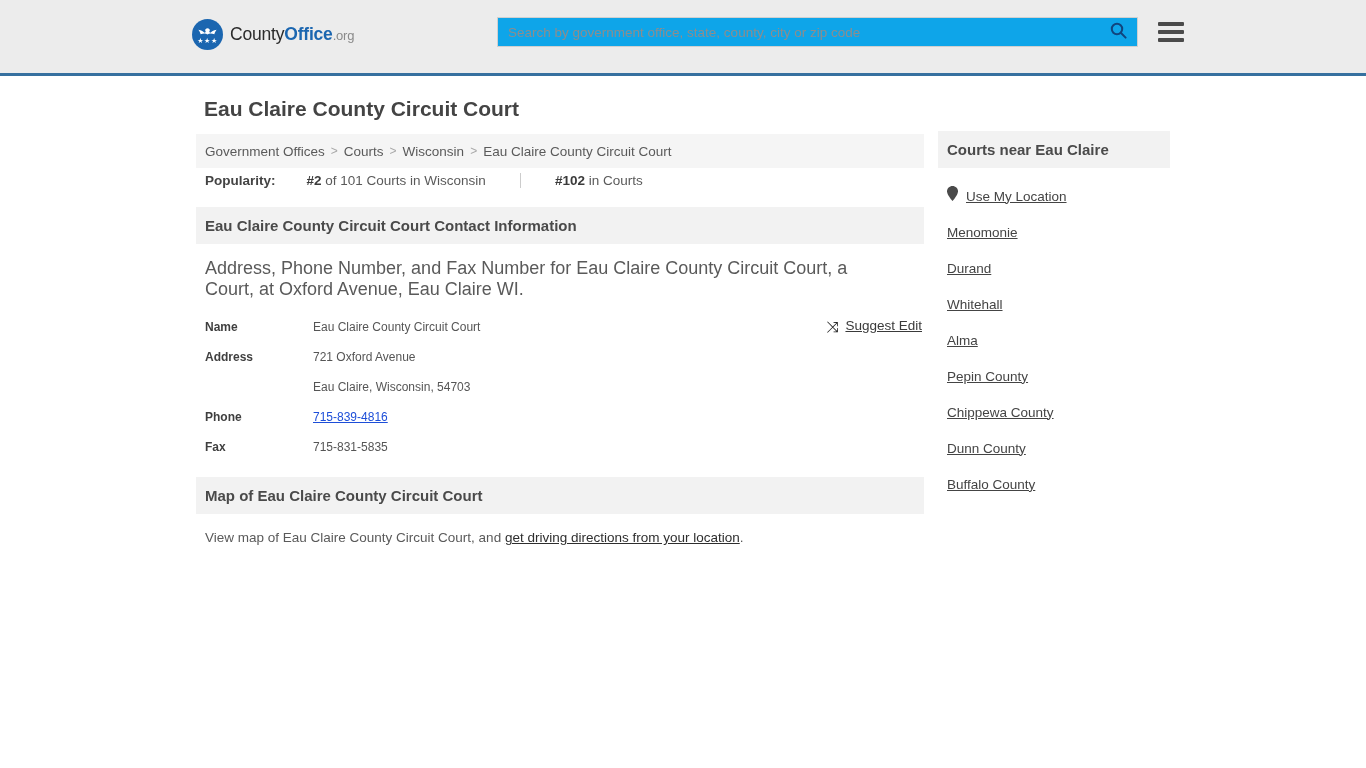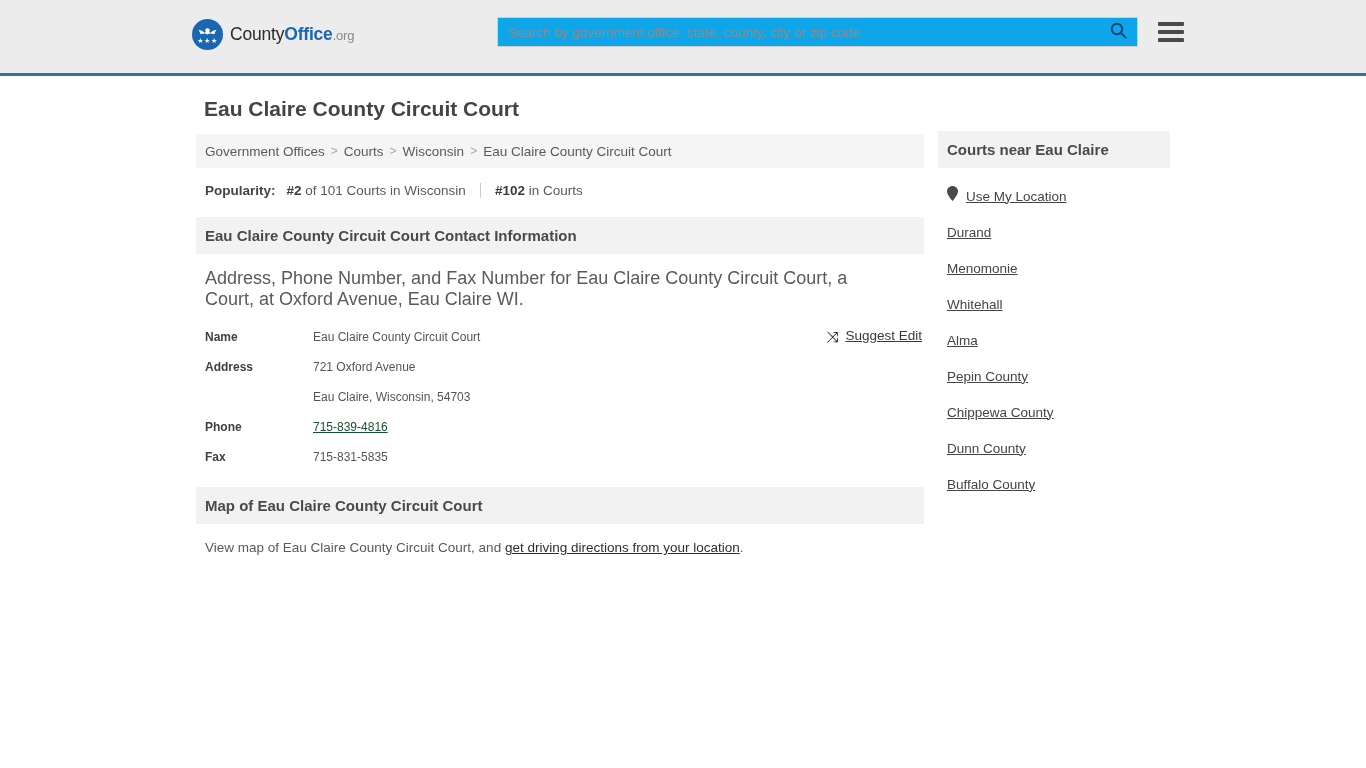--- a/index.html
+++ b/index.html
@@ -146,27 +146,28 @@
     text-decoration: none;
   }
   .breadcrumb .sep {
     color: #a8a8a8;
     margin: 0 6px;
     font-size: 12px;
   }
   .breadcrumb .current { color: #5a5a5a; }
 
   .popularity {
-    margin-top: 15px;
+    margin-top: 5px;
     padding-left: 9px;
     font-size: 13.5px;
     color: #5a5a5a;
     display: flex;
     align-items: center;
     white-space: nowrap;
+    gap: 20px;
   }
   .popularity .lbl { font-weight: bold; color: #444; margin-right: 11px; }
   .popularity b { color: #3b3b3b; }
   .popularity .divider {
     display: inline-block;
     width: 1px; height: 15px;
     background: #cccccc;
     margin: 0 14px;
   }
 
@@ -203,21 +204,21 @@
     line-height: 22px;
   }
   .detail-row .k {
     width: 108px;
     flex: none;
     font-weight: bold;
     color: #3f3f3f;
   }
   .detail-row .v { color: #555555; }
   .detail-row .v a {
-    color: #14532d;
+    color: #1d4ed8;
     text-decoration: underline;
   }
   .detail-row.sub .k { height: 1px; }
 
   .suggest-edit {
     position: absolute;
     right: 2px; top: 2px;
     display: flex;
     align-items: center;
     gap: 7px;
@@ -383,24 +384,24 @@
         <a href="#">
           <span class="pin-icon">
             <svg width="11" height="15" viewBox="0 0 11 15" aria-hidden="true">
               <path d="M5.5 0C2.5 0 0 2.4 0 5.3 0 9.2 5.5 15 5.5 15S11 9.2 11 5.3C11 2.4 8.5 0 5.5 0z" fill="#4a4a4a"></path>
             </svg>
           </span>
           <span>Use My Location</span>
         </a>
       </li>
       <li>
+          <a href="#">Menomonie</a>
+        </li>
+      <li>
           <a href="#">Durand</a>
-        </li>
-      <li>
-          <a href="#">Menomonie</a>
         </li>
       <li>
           <a href="#">Whitehall</a>
         </li>
       <li>
           <a href="#">Alma</a>
         </li>
       <li>
           <a href="#">Pepin County</a>
         </li>

